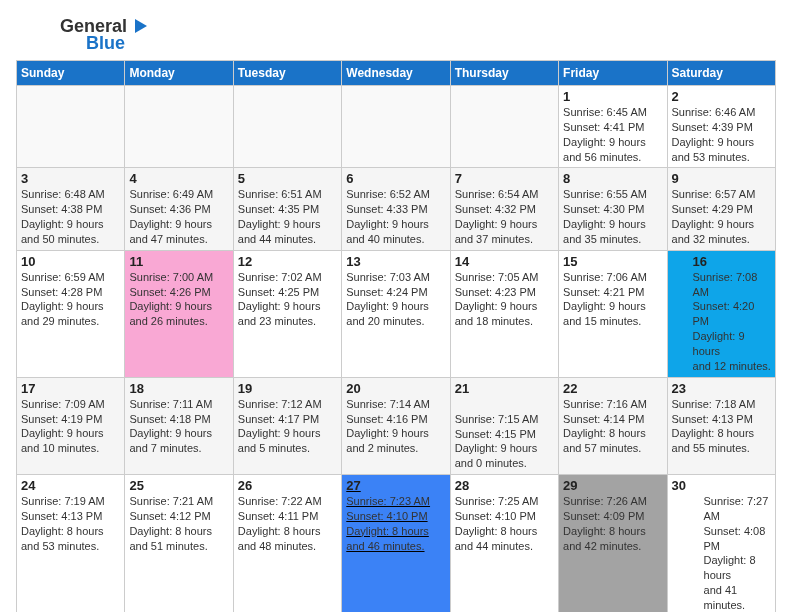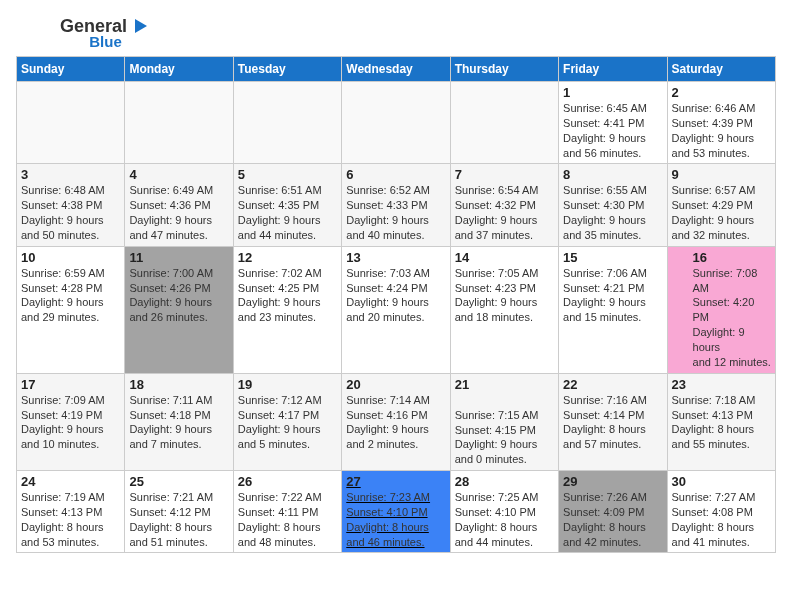--- a/index.html
+++ b/index.html
@@ -80,21 +80,21 @@
 <body>
 
 <div class="header">
   <div class="logo">
     <div class="logo-icon">
       <span style="font-size:18px;font-weight:bold;color:#333;">General</span>
       <svg width="22" height="22" viewBox="0 0 22 22" style="margin-left:2px;margin-top:-2px;">
         <polygon points="6,4 18,11 6,18" fill="#1a73c8"></polygon>
       </svg>
     </div>
-    <span style="font-size:15px;font-weight:bold;color:#1a73c8;margin-top:-4px;">Blue</span>
+    <span style="font-size:18px;font-weight:bold;color:#1a73c8;margin-top:-4px;">Blue</span>
   </div>
   <div class="title-block">
     <div class="month-title"></div>
     <div class="subtitle"></div>
   </div>
 </div>
 
 <table class="calendar">
   <thead>
     <tr>
@@ -181,21 +181,21 @@
         </td>
       </tr>
       <tr style="background: rgb(255, 255, 255);">
         <td style="background: rgb(255, 255, 255);">
           <span class="day-num">10</span>
           <div class="day-info" style="white-space: pre-line;">Sunrise: 6:59 AM
 Sunset: 4:28 PM
 Daylight: 9 hours
 and 29 minutes.</div>
         </td>
-        <td style="background: #a3a3a3;">
+        <td style="background: #f9a8d4;">
           <span class="day-num">11</span>
           <div class="day-info" style="white-space: pre-line;">Sunrise: 7:00 AM
 Sunset: 4:26 PM
 Daylight: 9 hours
 and 26 minutes.</div>
         </td>
         <td style="background: rgb(255, 255, 255);">
           <span class="day-num">12</span>
           <div class="day-info" style="white-space: pre-line;">Sunrise: 7:02 AM
 Sunset: 4:25 PM
@@ -216,21 +216,21 @@
 Daylight: 9 hours
 and 18 minutes.</div>
         </td>
         <td style="background: rgb(255, 255, 255);">
           <span class="day-num">15</span>
           <div class="day-info" style="white-space: pre-line;">Sunrise: 7:06 AM
 Sunset: 4:21 PM
 Daylight: 9 hours
 and 15 minutes.</div>
         </td>
-        <td style="background: #f9a8d4; padding-left: 25px;">
+        <td style="background: #0ea5e9; padding-left: 25px;">
           <span class="day-num">16</span>
           <div class="day-info" style="white-space: pre-line;">Sunrise: 7:08 AM
 Sunset: 4:20 PM
 Daylight: 9 hours
 and 12 minutes.</div>
         </td>
       </tr>
       <tr style="background: #701a75;">
         <td style="background: rgb(245, 245, 245);">
           <span class="day-num">17</span>
@@ -320,20 +320,20 @@
         </td>
         <td style="background: #a3a3a3;">
           <span class="day-num">29</span>
           <div class="day-info" style="white-space: pre-line;">Sunrise: 7:26 AM
 Sunset: 4:09 PM
 Daylight: 8 hours
 and 42 minutes.</div>
         </td>
         <td style="background: rgb(255, 255, 255);">
           <span class="day-num">30</span>
-          <div class="day-info" style="white-space: pre-line;">Sunrise: 7:27 AM
+          <div class="day-info" style="white-space: pre-line; margin-left: 32px;">Sunrise: 7:27 AM
 Sunset: 4:08 PM
 Daylight: 8 hours
 and 41 minutes.</div>
         </td>
       </tr>
     </tbody>
 </table>
 
 </body></html>

